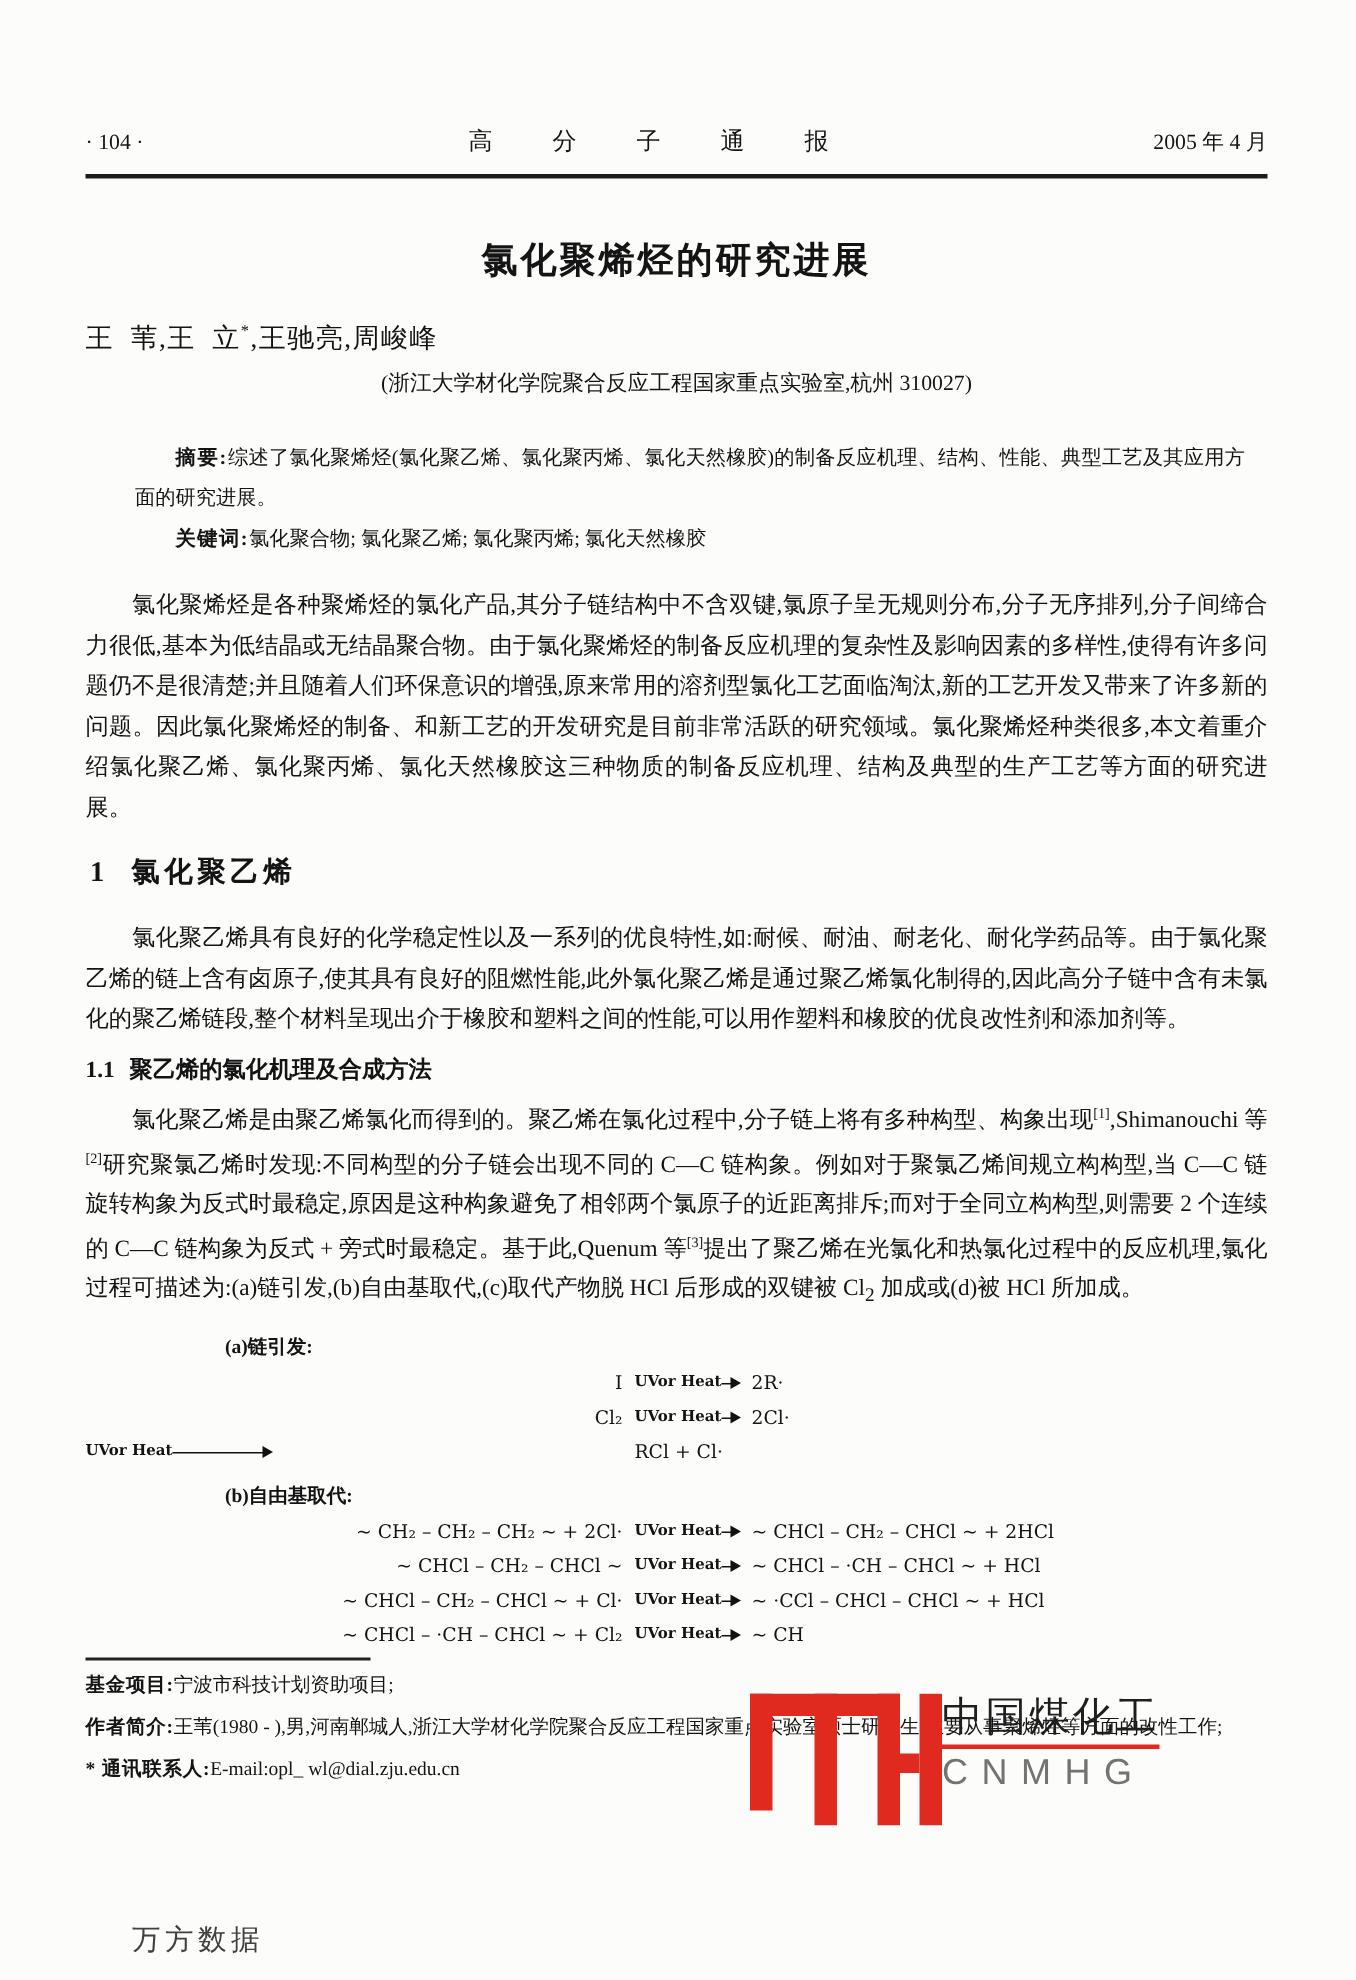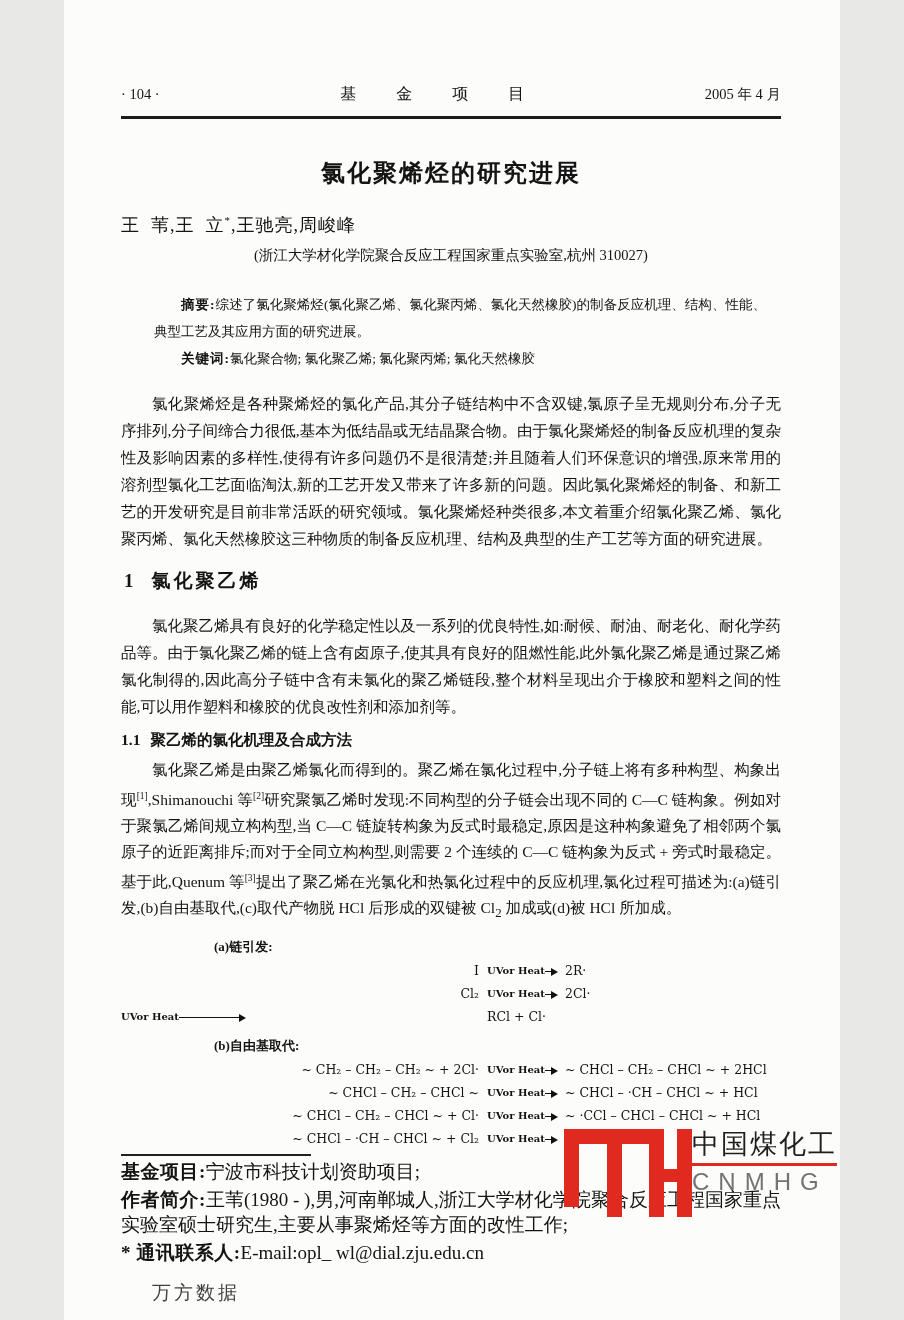--- a/index.html
+++ b/index.html
@@ -1,17 +1,17 @@
 <!DOCTYPE html>
 <html><head>
 <meta charset="utf-8">
 <style>
   html,body { margin:0; padding:0; background:#e8e8e6; }
   .page {
-    position:relative; width:776px; height:1320px; margin:0 auto;
+    position:relative; width:904px; height:1320px; margin:0 auto;
     background:#fcfcfa; color:#141414; overflow:hidden;
     font-family:"Liberation Serif","DejaVu Serif",serif;
     box-sizing:border-box; padding:0 59px 0 57px;
   }
   
   .jheader {
     margin-top:84px; display:flex; justify-content:space-between; align-items:baseline;
     font-size:14.5px; border-bottom:3px solid #1c1c1c; padding-bottom:11px;
   }
   .jname { letter-spacing:40px; padding-left:40px; font-size:16px; }
@@ -37,41 +37,41 @@
   .eq-l,.eq-r { font-family:"DejaVu Serif","DejaVu Sans",serif; font-size:12.5px; line-height:16px; white-space:nowrap; }
   .eq-l { text-align:right; }
   .eq-c { display:flex; flex-direction:row; align-items:center; padding-bottom:3px; }
   .eq-cond { font-family:"DejaVu Serif",serif; font-size:10px; font-weight:bold; line-height:11px; white-space:nowrap; }
   .eq-arrow-line { position:relative; width:66px; height:9px; }
   .eq-arrow-line::before { content:""; position:absolute; left:0; right:3px; bottom:3px; border-bottom:1.6px solid #111; }
   .eq-arrow-line::after { content:""; position:absolute; right:-1px; bottom:-0.2px; width:0; height:0;
     border-left:7px solid #111; border-top:4px solid transparent; border-bottom:4px solid transparent; }
   
   .foot-rule { margin-top:6px; width:190px; border-top:2px solid #222; }
-  .foot { margin:3px 0 0 0; font-size:19px; line-height:25px; text-align:justify; }
+  .foot { margin:3px 0 0 0; font-size:13px; line-height:25px; text-align:justify; }
   .foot b { letter-spacing:0.5px; }
   
   .wanfang { position:absolute; left:88px; top:1280px; font-family:"Liberation Sans","DejaVu Sans",sans-serif;
     font-size:19px; color:#414141; letter-spacing:3px; }
   
   .watermark { position:absolute; left:500px; top:1129px; display:flex; align-items:flex-start; gap:0; z-index:5; }
   .wm-text { display:flex; flex-direction:column; }
   .wm-cn { font-family:"Liberation Sans","DejaVu Sans",sans-serif; font-size:27px; color:#1e1e1e;
     letter-spacing:2px; border-bottom:3px solid #e02a20; padding-bottom:4px; line-height:30px; }
   .wm-en { font-family:"Liberation Sans","DejaVu Sans",sans-serif; font-size:24px; color:#737373;
     letter-spacing:9px; margin-top:3px; line-height:26px; }
 </style>
 </head>
 <body>
 
 <div class="page">
 
   <div class="jheader">
     <span>· 104 ·</span>
-    <span class="jname">基金项目</span>
+    <span class="jname">高分子通报</span>
     <span>2005 年 4 月</span>
   </div>
 
   <h1 class="title">氯化聚烯烃的研究进展</h1>
   <div class="authors">王  苇,王  立<sup>*</sup>,王驰亮,周峻峰</div>
   <div class="affil">(浙江大学材化学院聚合反应工程国家重点实验室,杭州 310027)</div>
 
   <div class="abs">
     <p><b>摘要:</b><span>综述了氯化聚烯烃(氯化聚乙烯、氯化聚丙烯、氯化天然橡胶)的制备反应机理、结构、性能、典型工艺及其应用方面的研究进展。</span></p>
     <p><b>关键词:</b><span>氯化聚合物; 氯化聚乙烯; 氯化聚丙烯; 氯化天然橡胶</span></p>

